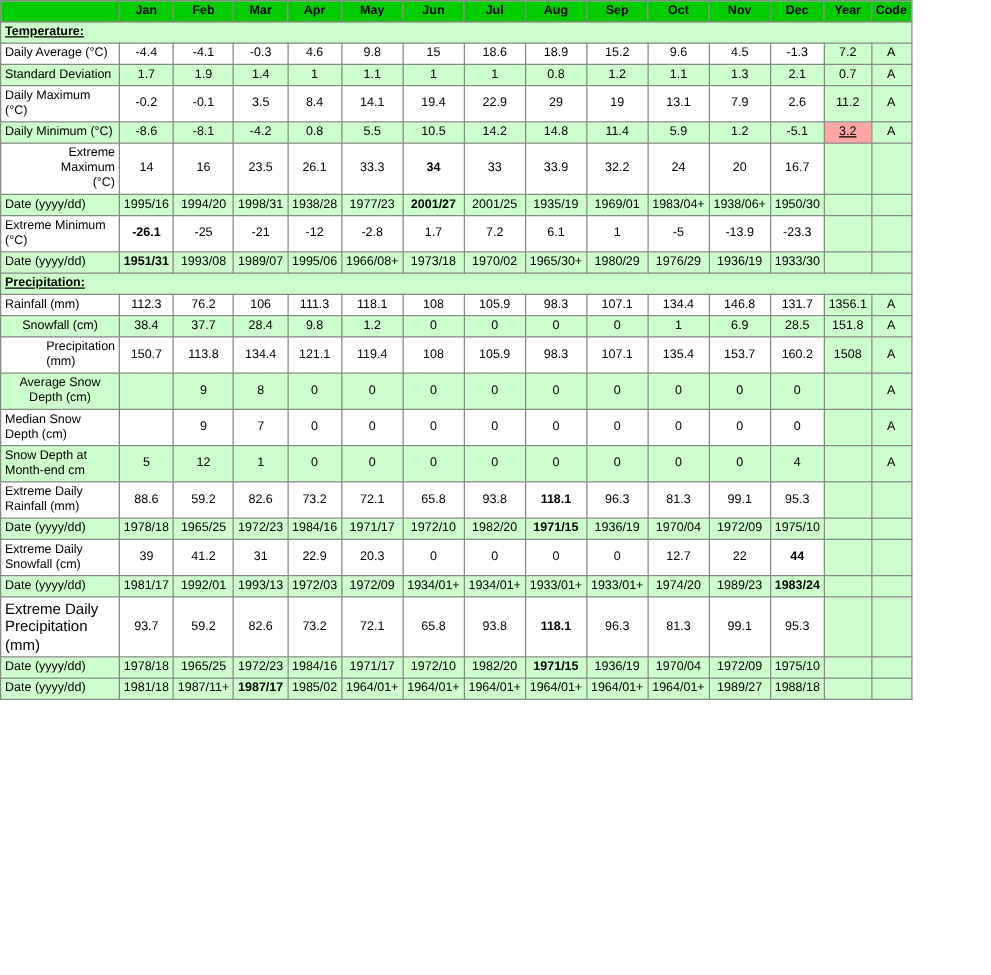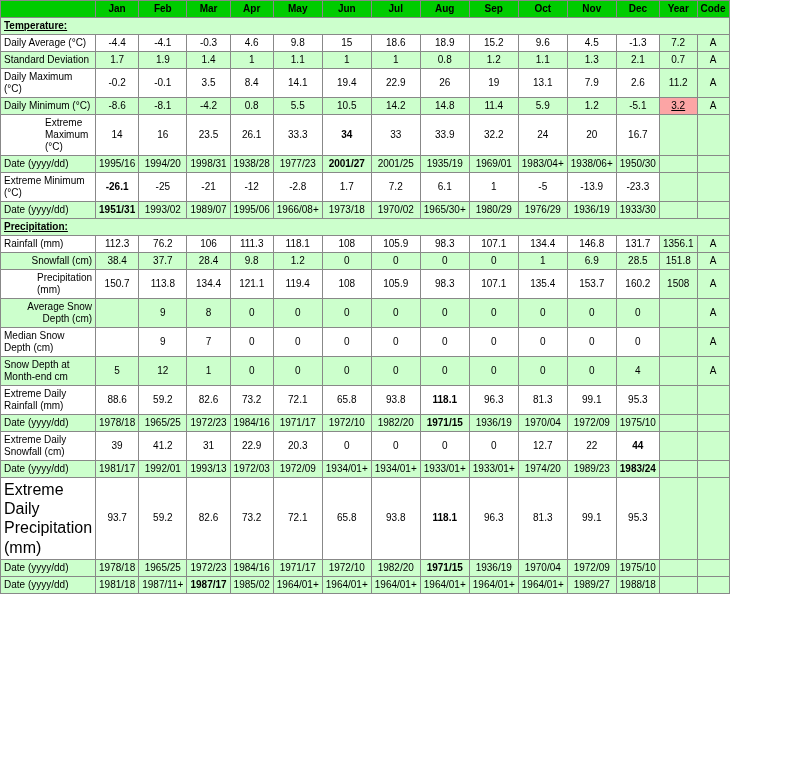--- a/index.html
+++ b/index.html
@@ -98,21 +98,21 @@
       </tr>
       <tr class="row-white">
         <td style="text-align: left; font-size: 10px;">Daily Maximum (°C)</td>
         <td>-0.2</td>
         <td>-0.1</td>
         <td>3.5</td>
         <td>8.4</td>
         <td>14.1</td>
         <td>19.4</td>
         <td>22.9</td>
-        <td>26</td>
+        <td>29</td>
         <td>19</td>
         <td>13.1</td>
         <td>7.9</td>
         <td>2.6</td>
         <td style="background: rgb(204, 255, 204);">11.2</td>
         <td style="background: rgb(204, 255, 204);">A</td>
       </tr>
       <tr class="row-green">
         <td style="text-align: left; font-size: 10px;">Daily Minimum (°C)</td>
         <td>-8.6</td>
@@ -124,21 +124,21 @@
         <td>14.2</td>
         <td>14.8</td>
         <td>11.4</td>
         <td>5.9</td>
         <td>1.2</td>
         <td>-5.1</td>
         <td style="background: #fca5a5; text-decoration: underline;">3.2</td>
         <td style="background: rgb(204, 255, 204);">A</td>
       </tr>
       <tr class="row-white">
-        <td style="text-align: left; font-size: 10px; padding-left: 44px;">Extreme Maximum (°C)</td>
+        <td style="text-align: right; font-size: 10px; padding-left: 44px;">Extreme Maximum (°C)</td>
         <td>14</td>
         <td>16</td>
         <td>23.5</td>
         <td>26.1</td>
         <td>33.3</td>
         <td style="font-weight: bold;">34</td>
         <td>33</td>
         <td>33.9</td>
         <td>32.2</td>
         <td>24</td>
@@ -177,21 +177,21 @@
         <td>1</td>
         <td>-5</td>
         <td>-13.9</td>
         <td>-23.3</td>
         <td style="background: rgb(204, 255, 204);"></td>
         <td style="background: rgb(204, 255, 204);"></td>
       </tr>
       <tr class="row-green">
         <td style="text-align: left; font-size: 10px;">Date (yyyy/dd)</td>
         <td style="font-weight: bold;">1951/31</td>
-        <td>1993/02</td>
+        <td>1993/08</td>
         <td>1989/07</td>
         <td>1995/06</td>
         <td>1966/08+</td>
         <td>1973/18</td>
         <td>1970/02</td>
         <td>1965/30+</td>
         <td>1980/29</td>
         <td>1976/29</td>
         <td>1936/19</td>
         <td>1933/30</td>
@@ -212,21 +212,21 @@
         <td>105.9</td>
         <td>98.3</td>
         <td>107.1</td>
         <td>134.4</td>
         <td>146.8</td>
         <td>131.7</td>
         <td style="background: rgb(204, 255, 204);">1356.1</td>
         <td style="background: rgb(204, 255, 204);">A</td>
       </tr>
       <tr class="row-green">
-        <td style="text-align: right; font-size: 10px;">Snowfall (cm)</td>
+        <td style="text-align: center; font-size: 10px;">Snowfall (cm)</td>
         <td>38.4</td>
         <td>37.7</td>
         <td>28.4</td>
         <td>9.8</td>
         <td>1.2</td>
         <td>0</td>
         <td>0</td>
         <td>0</td>
         <td>0</td>
         <td>1</td>
@@ -246,21 +246,21 @@
         <td>105.9</td>
         <td>98.3</td>
         <td>107.1</td>
         <td>135.4</td>
         <td>153.7</td>
         <td>160.2</td>
         <td style="background: rgb(204, 255, 204);">1508</td>
         <td style="background: rgb(204, 255, 204);">A</td>
       </tr>
       <tr class="row-green">
-        <td style="text-align: right; font-size: 10px; margin-top: 13px;">Average Snow Depth (cm)</td>
+        <td style="text-align: center; font-size: 10px; margin-top: 13px;">Average Snow Depth (cm)</td>
         <td></td>
         <td>9</td>
         <td>8</td>
         <td>0</td>
         <td>0</td>
         <td>0</td>
         <td>0</td>
         <td>0</td>
         <td>0</td>
         <td>0</td>
@@ -365,21 +365,21 @@
         <td>1934/01+</td>
         <td>1933/01+</td>
         <td>1933/01+</td>
         <td>1974/20</td>
         <td>1989/23</td>
         <td style="font-weight: bold;">1983/24</td>
         <td style="background: rgb(204, 255, 204);"></td>
         <td style="background: rgb(204, 255, 204);"></td>
       </tr>
       <tr class="row-white">
-        <td style="text-align: left; font-size: 16px;">Extreme Daily Precipitation (mm)</td>
+        <td style="text-align: left; font-size: 12px;">Extreme Daily Precipitation (mm)</td>
         <td>93.7</td>
         <td>59.2</td>
         <td>82.6</td>
         <td>73.2</td>
         <td>72.1</td>
         <td>65.8</td>
         <td>93.8</td>
         <td style="font-weight: bold;">118.1</td>
         <td>96.3</td>
         <td>81.3</td>

